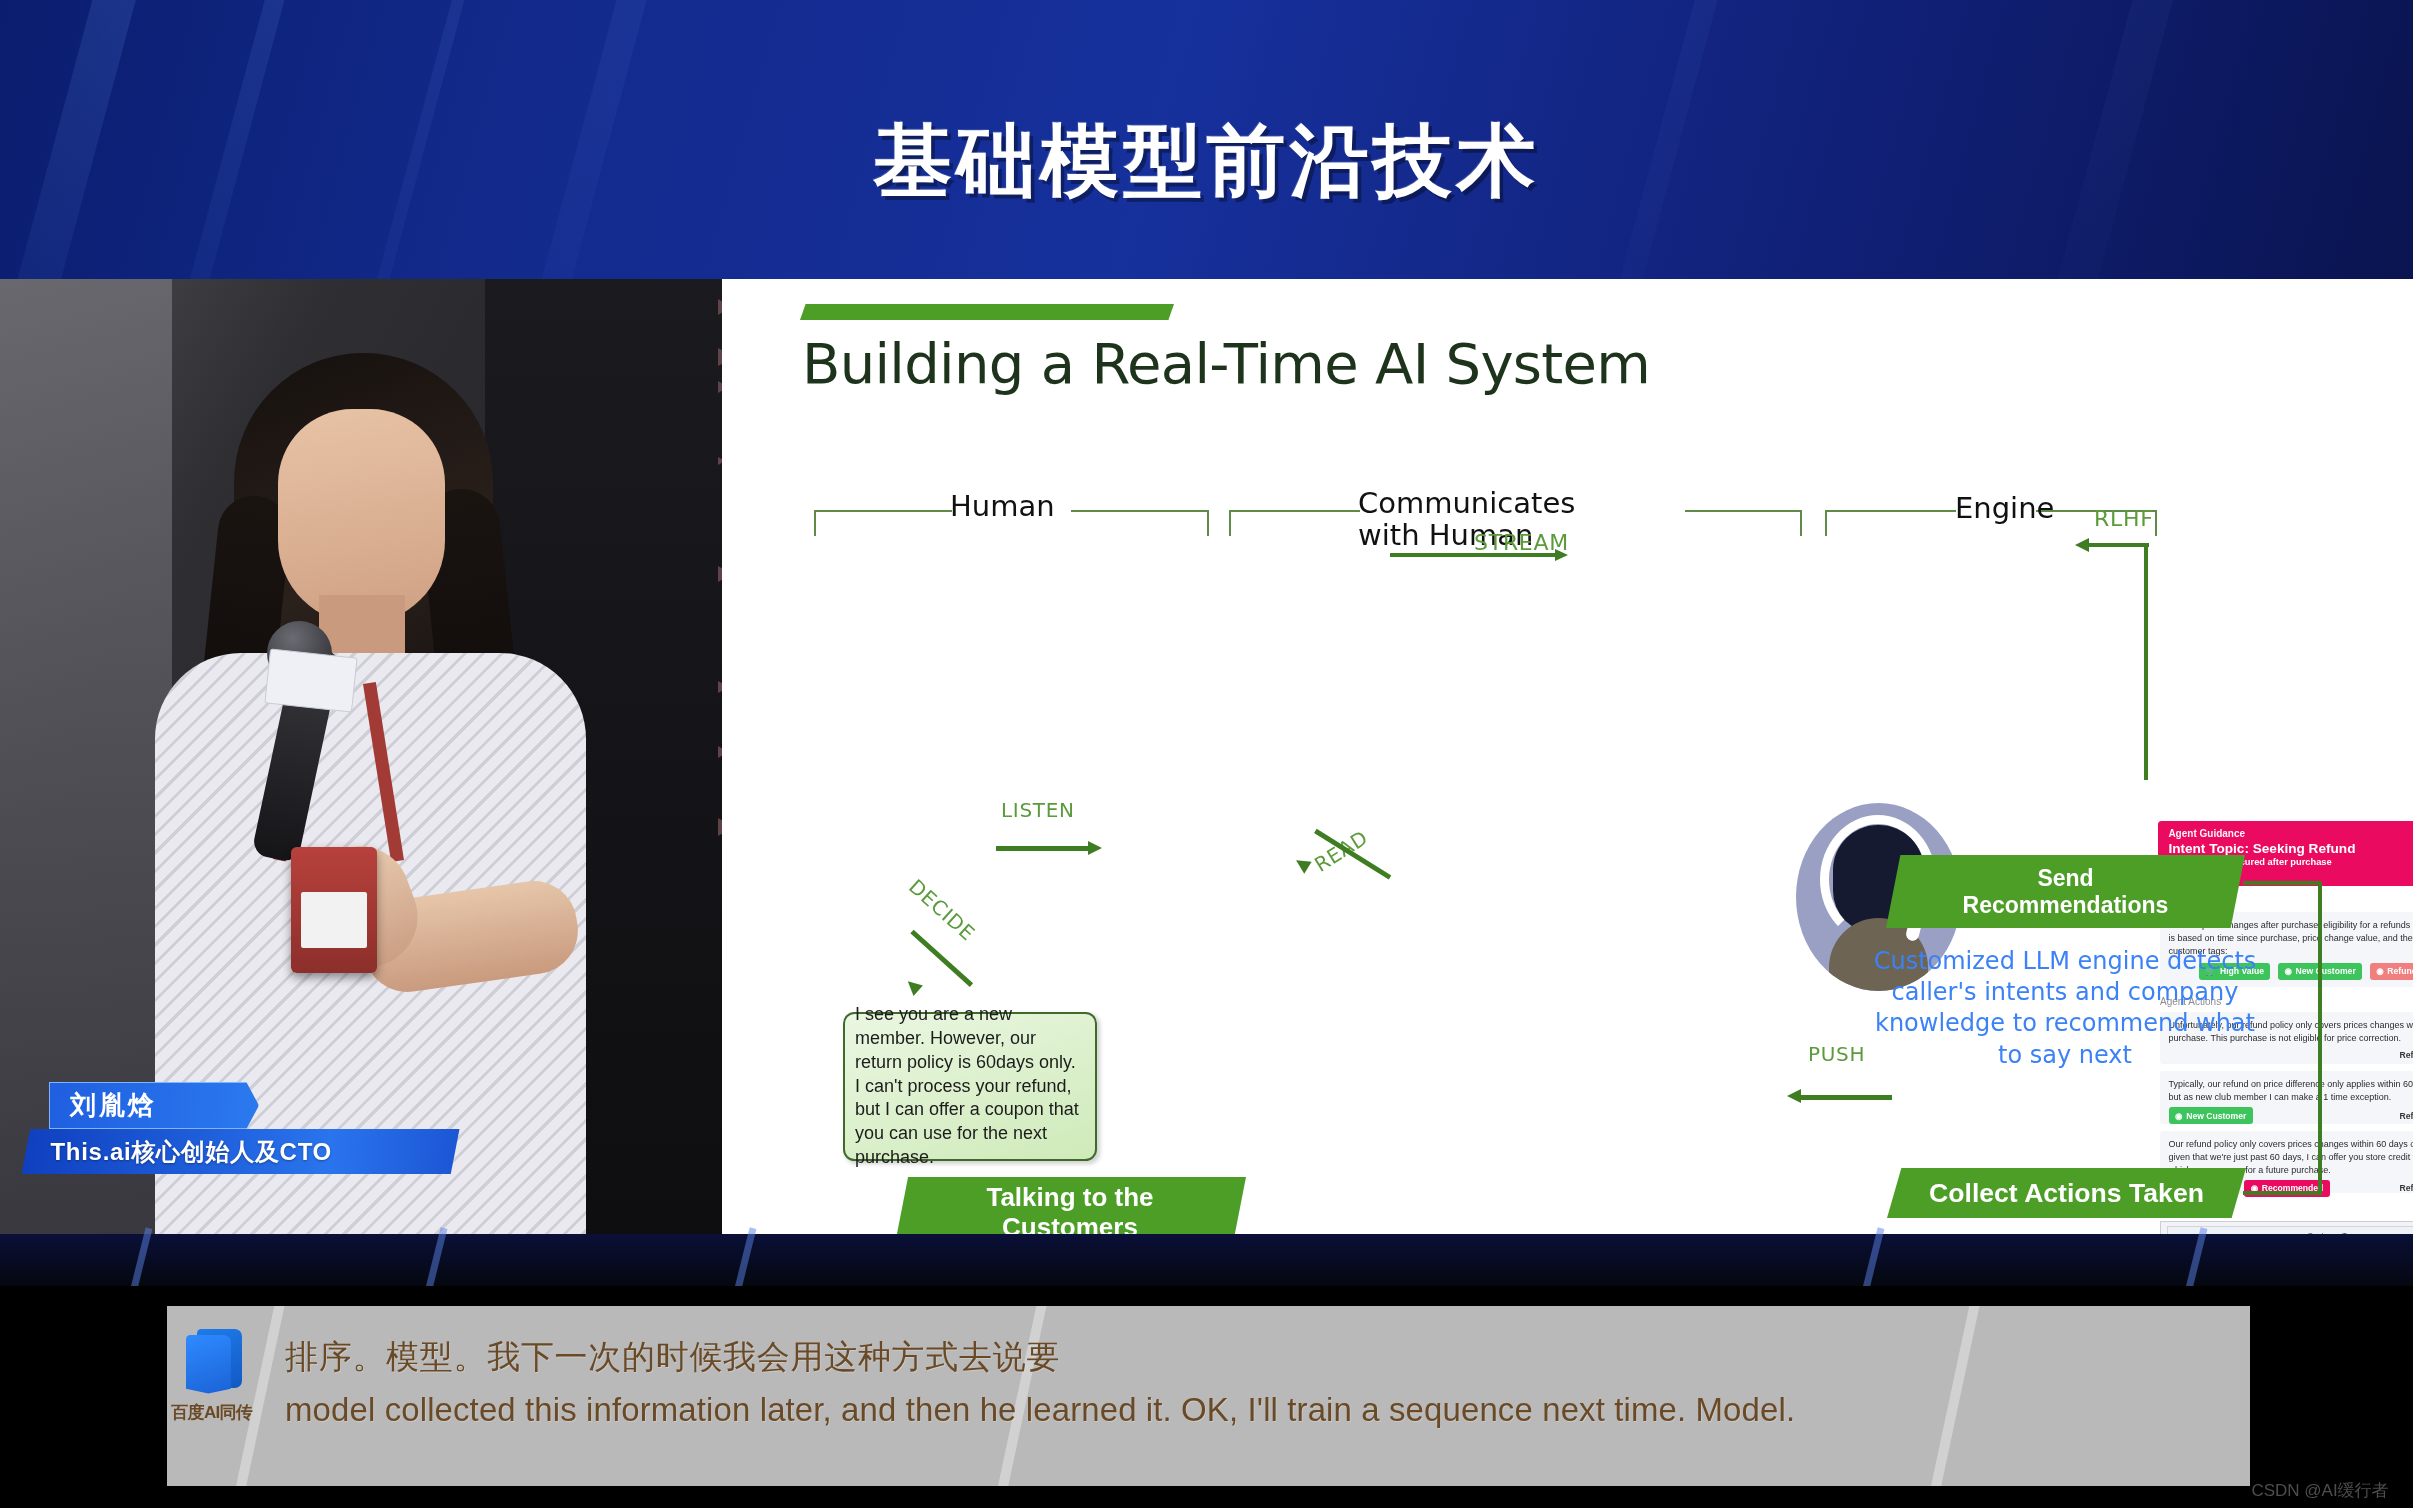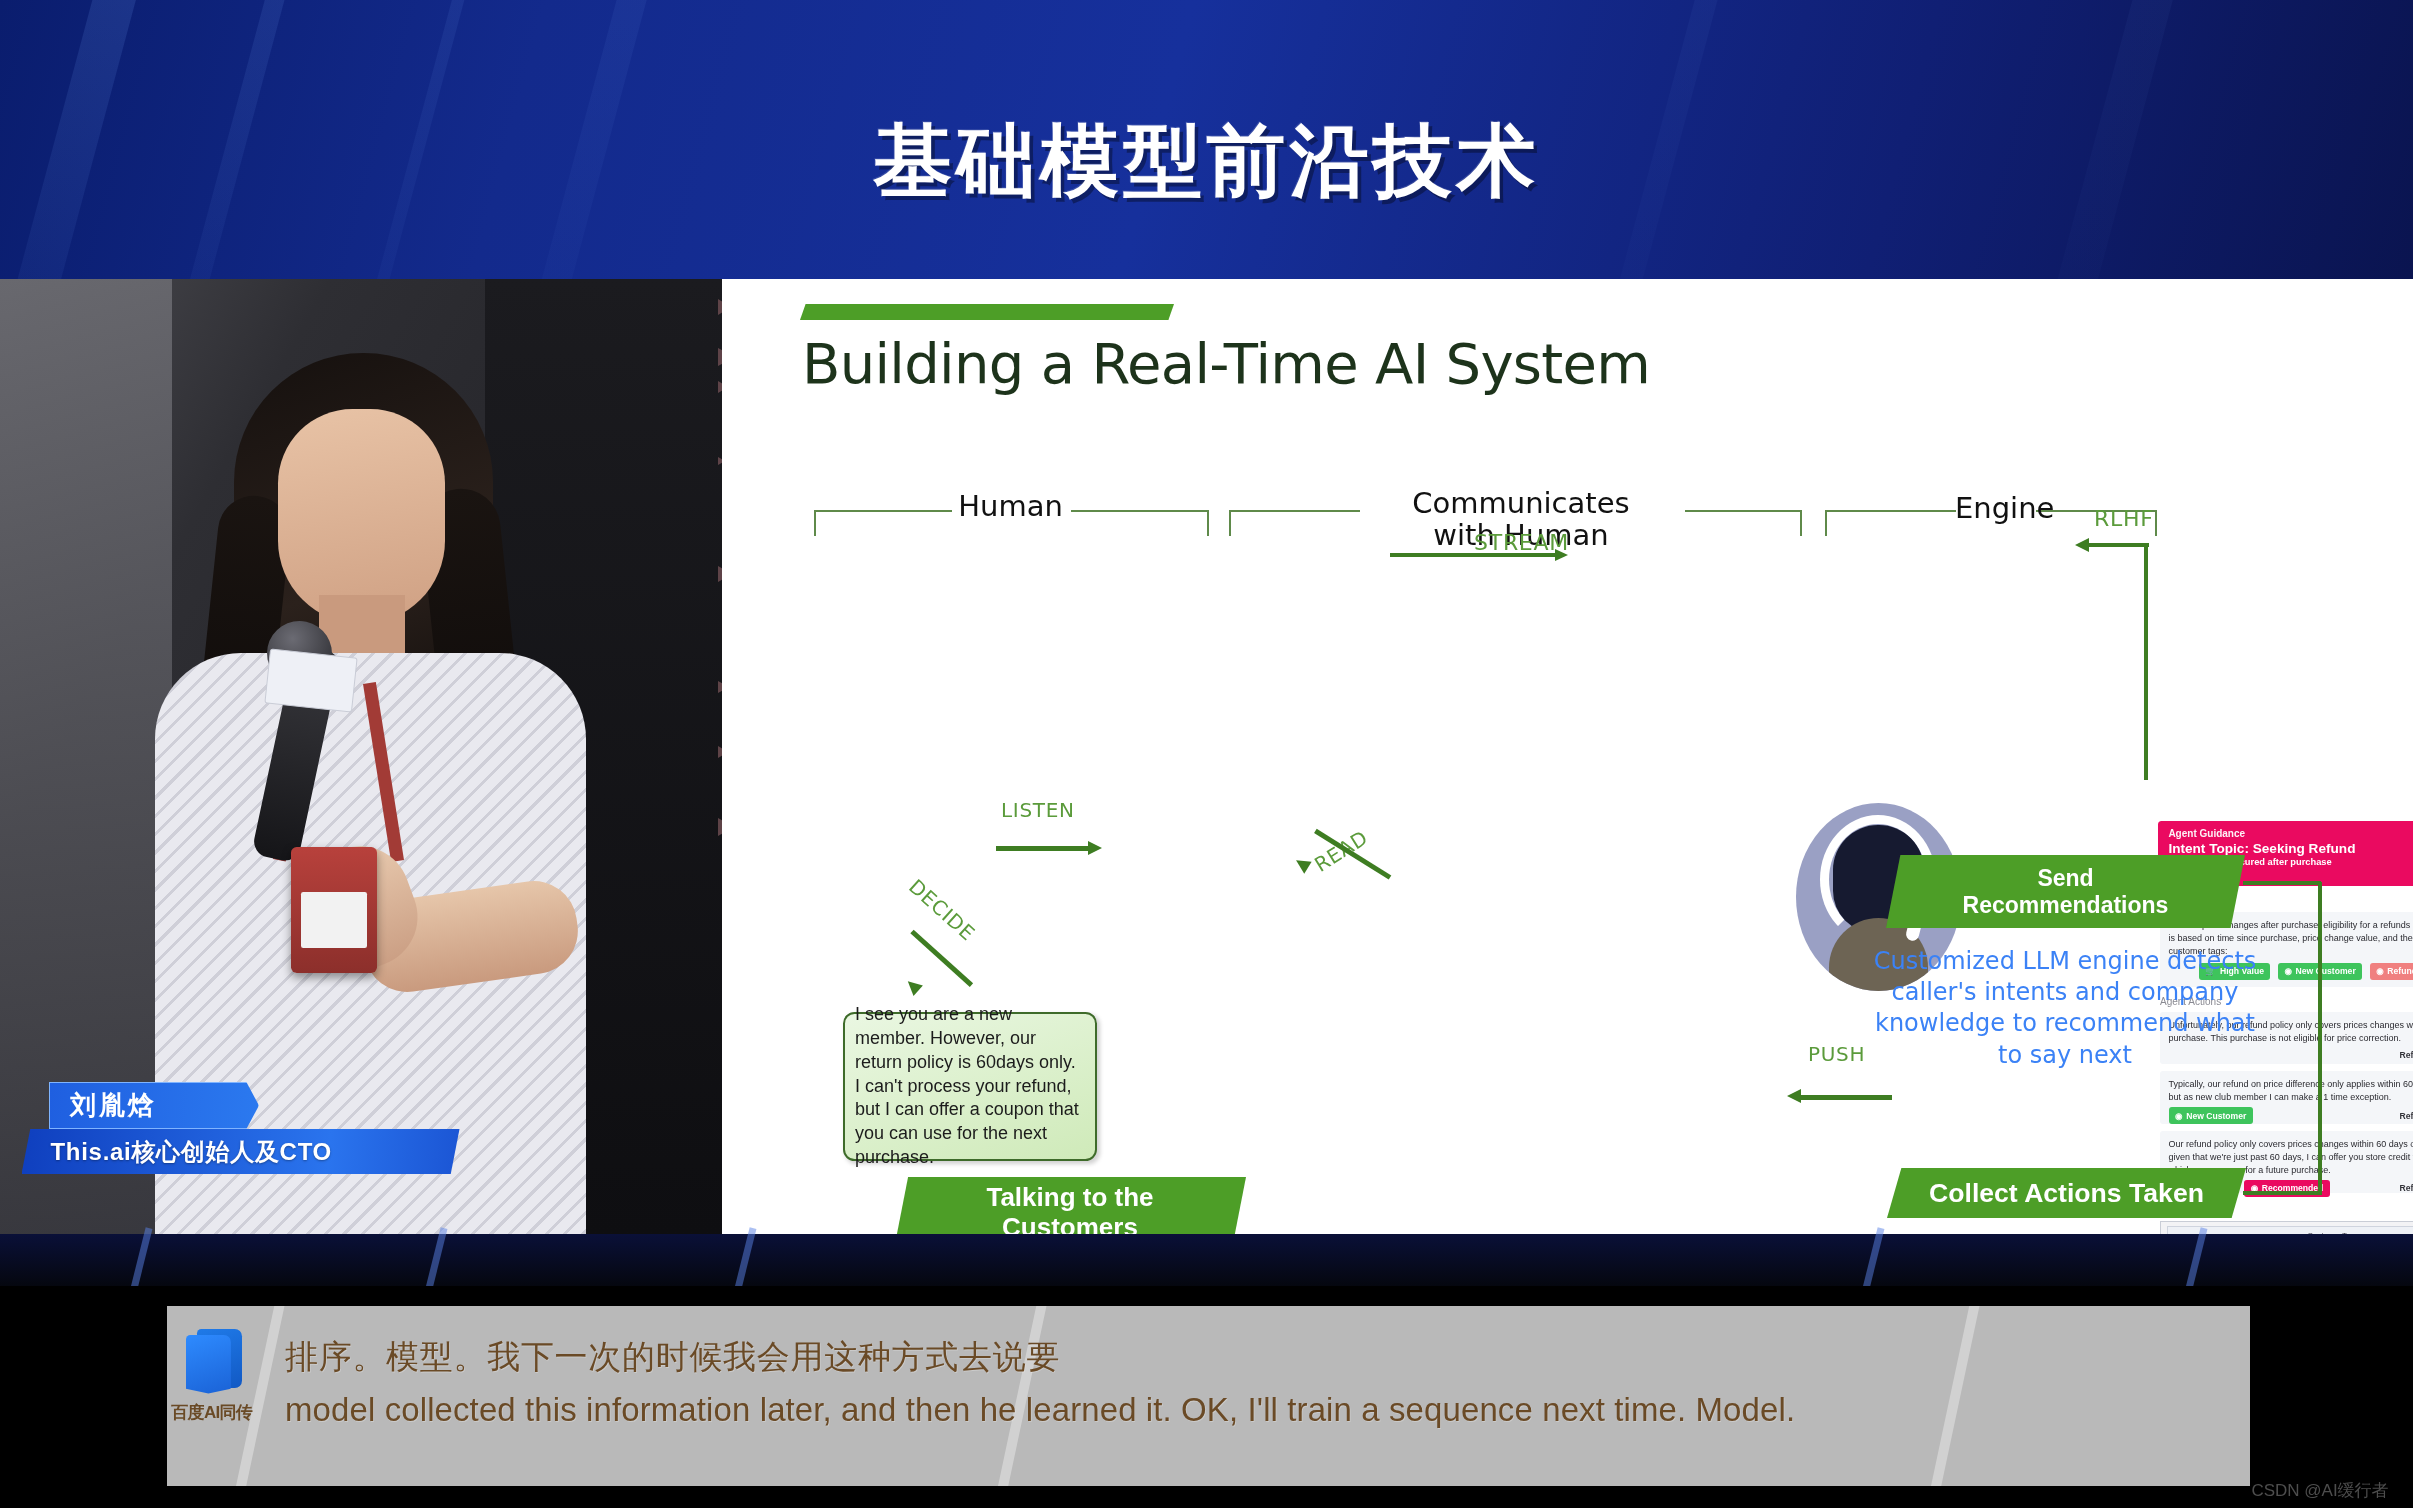--- a/index.html
+++ b/index.html
@@ -93,21 +93,21 @@
   .tri.l{border-width:6.5px 10.8px 6.5px 0;border-color:transparent #463038 transparent transparent}
 
   
   .slide{position:absolute;left:722px;top:0;width:1692px;height:955px;background:#fff;overflow:hidden;}
   .slide-bar{position:absolute;left:78px;top:25px;width:374px;height:16px;background:#4d9e27;
     clip-path:polygon(1.5% 0,100% 0,98.5% 100%,0 100%);box-shadow:0 1.4px 2.2px rgba(0,0,0,.18)}
   .slide-title{position:absolute;left:80px;top:52px;color:#1d331b;font-size:56px;font-weight:400;letter-spacing:-0.7px;
     font-family:"DejaVu Sans",sans-serif;}
 
   
-  .colhdr{position:absolute;text-align:center;color:#111;font-size:29px;font-family:"DejaVu Sans",sans-serif;line-height:1.12}
+  .colhdr{position:absolute;color:#111;font-size:29px;font-family:"DejaVu Sans",sans-serif;line-height:1.12}
   .brk{position:absolute;border-top:2.2px solid #5f8a4a;}
   .brk.l{border-left:2.2px solid #5f8a4a;}
   .brk.r{border-right:2.2px solid #5f8a4a;}
 
   .sub-lab{position:absolute;color:#5b9b3b;font-size:22px;letter-spacing:0.7px;font-family:"DejaVu Sans",sans-serif;}
 
   
   .bubble{position:absolute;border:2.2px solid #3e6b2a;border-radius:11.5px;
     background:linear-gradient(160deg,#eaf7e2,#cfeab9);
     box-shadow:2.2px 2.2px 4.3px rgba(0,0,0,.18);

